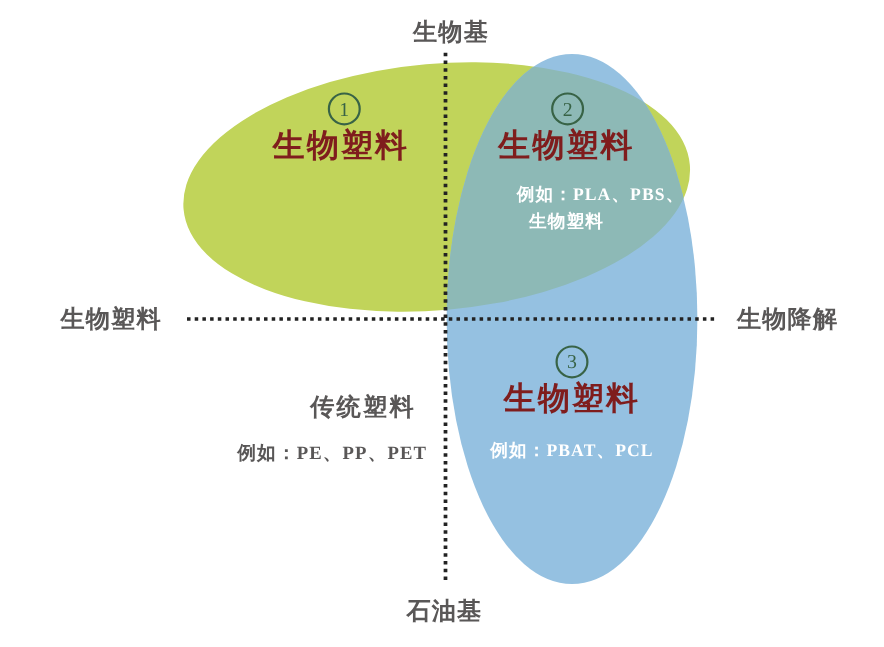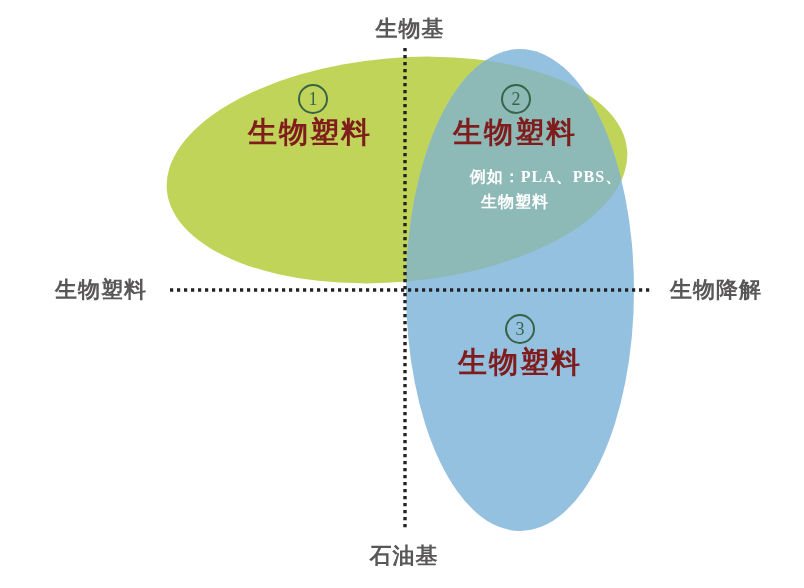--- a/index.html
+++ b/index.html
@@ -68,15 +68,18 @@
   <div class="pos num-circle" style="left:313px; top:99px;">1</div>
   <div class="pos region-title" style="left:310px; top:133px;">生物塑料</div>
 
   <div class="pos num-circle" style="left:516px; top:99px;">2</div>
   <div class="pos region-title" style="left:515px; top:133px;">生物塑料</div>
   <div class="pos region-example" style="left:515px; top:177px;margin-left:31px;">例如：PLA、PBS、</div>
   <div class="pos region-example" style="left:515px; top:202px;">生物塑料</div>
 
   <div class="pos num-circle" style="left:520px; top:329px;">3</div>
   <div class="pos region-title" style="left:520px; top:363px;">生物塑料</div>
+  <div class="pos region-example" style="left:520px; top:410px;">例如：PBAT、PCL</div>
 
+  <div class="pos trad-title" style="left:330px; top:370px;">传统塑料</div>
+  <div class="pos trad-example" style="left:302px; top:412px;">例如：PE、PP、PET</div>
 
 </div>
 
 </body></html>

